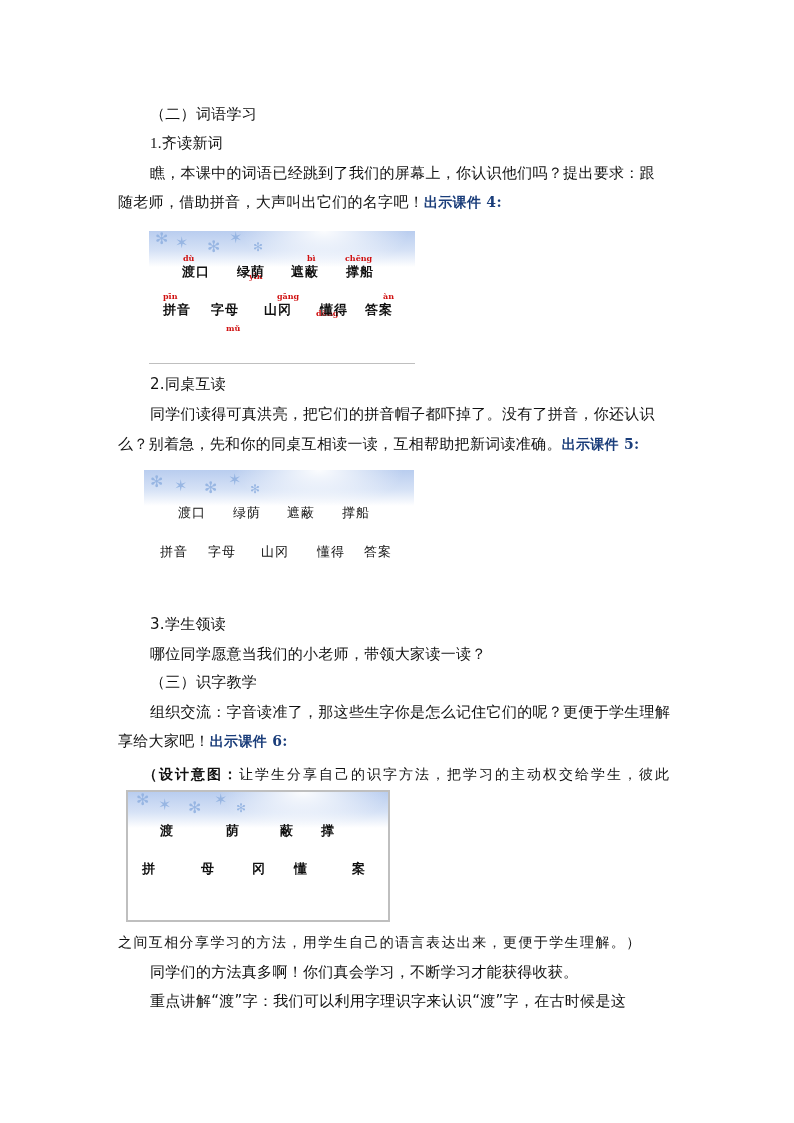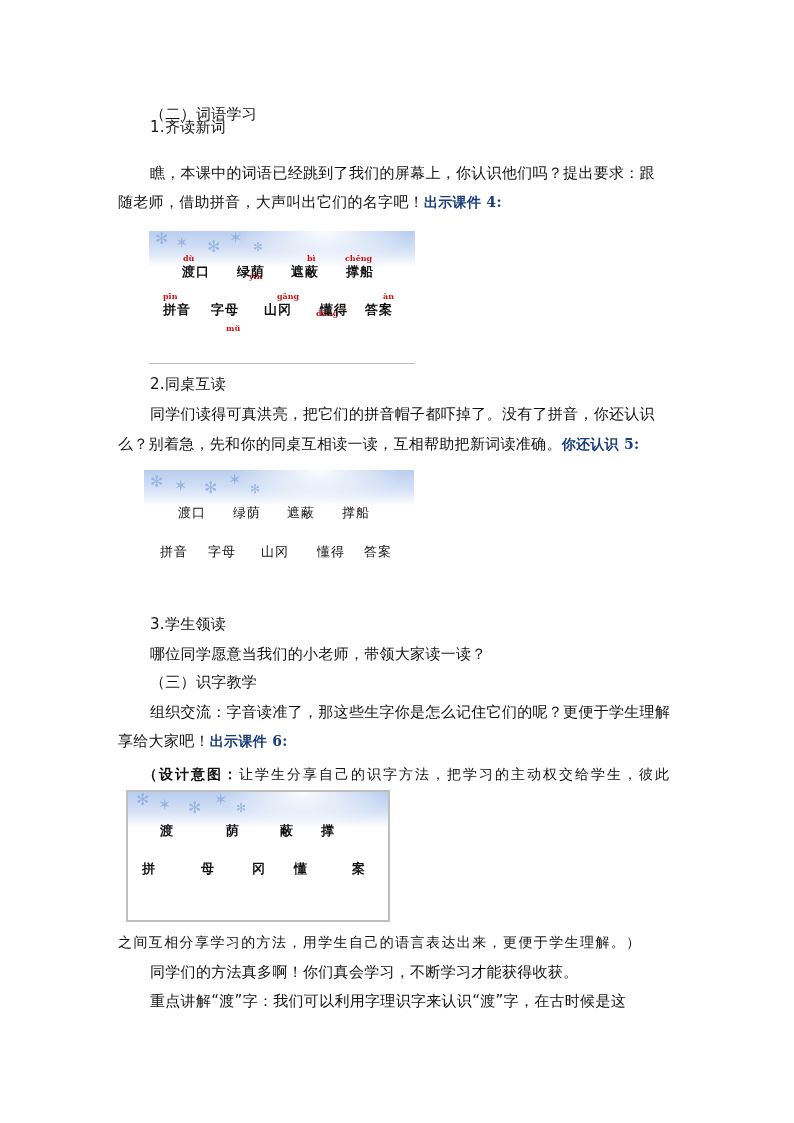--- a/index.html
+++ b/index.html
@@ -20,21 +20,21 @@
   .leaf { position: absolute; color: #8fb0e0; font-size: 16px; opacity: 0.85; }
   .word { position: absolute; font-family: "DejaVu Serif", serif; font-weight: bold; font-size: 13px; color: #111; white-space: nowrap; letter-spacing: 1px; }
   .py { position: absolute; font-family: "DejaVu Serif", serif; font-weight: bold; font-size: 8px; color: #d01010; white-space: nowrap; }
   .rule { position: absolute; height: 1px; background: #bfbfbf; }
   .frame { border: 2px solid #bfbfbf; box-sizing: border-box; }
 </style>
 </head>
 <body>
 
 <div class="line" style="left:150px; top:104px;">（二）词语学习</div>
-<div class="line ind1" style="top:117px;">1.齐读新词</div>
+<div class="line ind1" style="top:133px;font-family:Liberation Serif, serif;">1.齐读新词</div>
 <div class="line ind1" style="top:163px;">瞧，本课中的词语已经跳到了我们的屏幕上，你认识他们吗？提出要求：跟</div>
 <div class="line ind0" style="top:192px;">
   <span>随老师，借助拼音，大声叫出它们的名字吧！</span><span class="hl">出示课件 4:</span>
 </div>
 
 <div class="slide" style="left:149px; top:231px; width:266px; height:128px;">
   <div class="sky"></div>
   <div class="glow"></div>
   <span class="leaf" style="left:6px; top:-2px;">✻</span>
   <span class="leaf" style="left:26px; top:2px;">✶</span>
@@ -60,21 +60,21 @@
   <span class="py" style="left:167px; top:77px;">dǒng</span>
   <span class="word" style="left:171px; top:70px;">懂得</span>
   <span class="py" style="left:234px; top:60px;">àn</span>
   <span class="word" style="left:216px; top:70px;">答案</span>
 </div>
 <div class="rule" style="left:149px; top:363px; width:266px;"></div>
 
 <div class="line ind1" style="top:374px;">2.同桌互读</div>
 <div class="line ind1" style="top:404px;">同学们读得可真洪亮，把它们的拼音帽子都吓掉了。没有了拼音，你还认识</div>
 <div class="line ind0" style="top:434px;">
-  <span>么？别着急，先和你的同桌互相读一读，互相帮助把新词读准确。</span><span class="hl">你还认识 5:</span>
+  <span>么？别着急，先和你的同桌互相读一读，互相帮助把新词读准确。</span><span class="hl">出示课件 5:</span>
 </div>
 
 <div class="slide" style="left:144px; top:470px; width:270px; height:100px;">
   <div class="sky"></div>
   <div class="glow"></div>
   <span class="leaf" style="left:6px; top:2px;">✻</span>
   <span class="leaf" style="left:30px; top:6px;">✶</span>
   <span class="leaf" style="left:60px; top:8px;">✻</span>
   <span class="leaf" style="left:84px; top:0px;">✶</span>
   <span class="leaf" style="left:106px; top:12px; font-size:12px;">✻</span>

